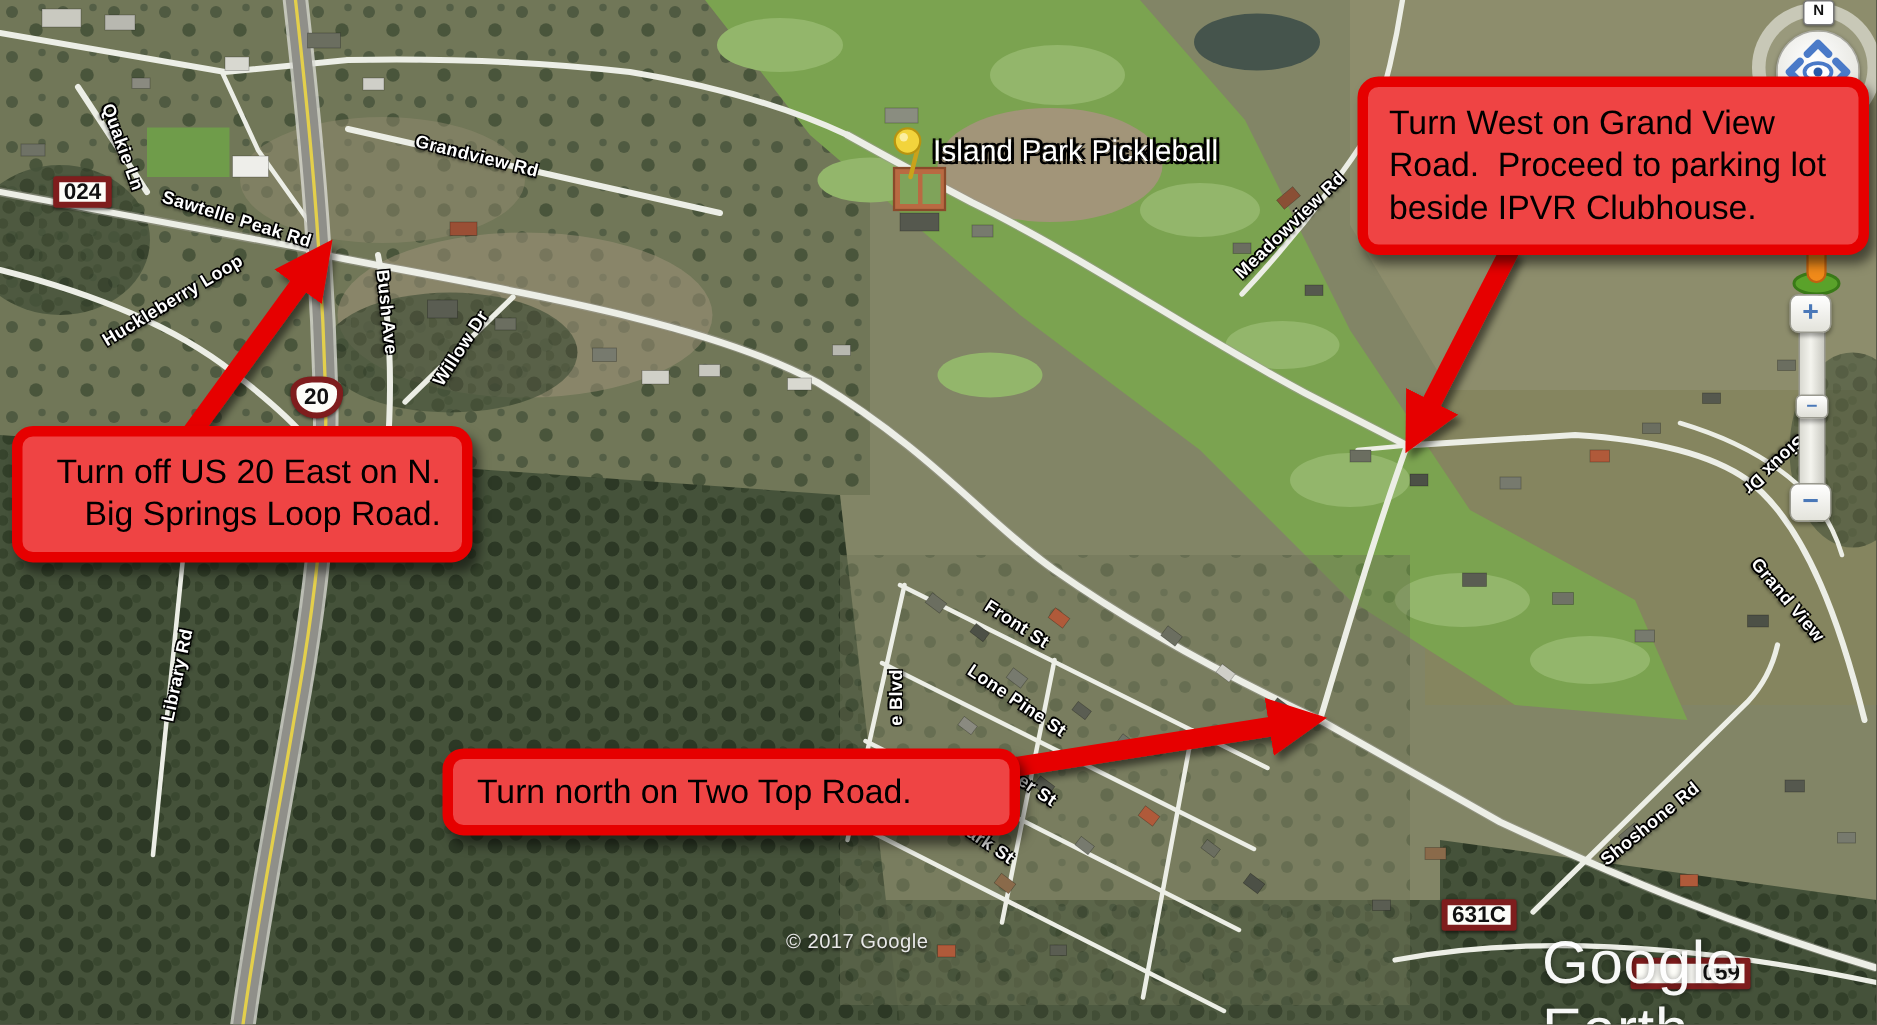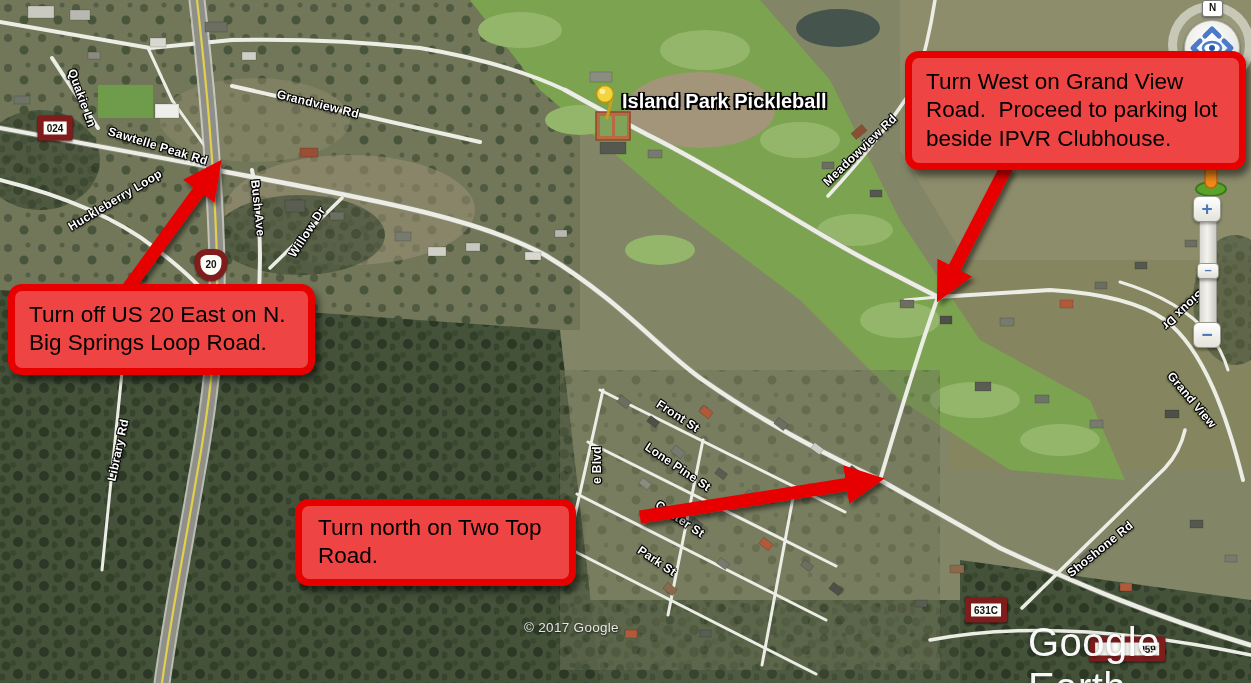--- a/index.html
+++ b/index.html
@@ -6,26 +6,26 @@
   #stage{position:relative;width:1251px;height:683px;overflow:hidden;
          font-family:"Liberation Sans",sans-serif;background:#828566;}
   #stage svg.map{position:absolute;left:0;top:0;z-index:1;}
   .layer{position:absolute;left:0;top:0;width:100%;height:100%;pointer-events:none;}
 
   
   .rlabel{position:absolute;color:#fff;font-size:12px;font-weight:700;white-space:nowrap;
           z-index:3;letter-spacing:.3px;
           text-shadow:-1px -1px 0 #000,1px -1px 0 #000,-1px 1px 0 #000,1px 1px 0 #000,0 2px 2px rgba(0,0,0,.6);}
   
-  .shield{position:absolute;z-index:3;background:#fdfdf8;border:6px solid #7f1d1d;color:#111;
-          font-size:10px;font-weight:700;line-height:13px;padding:0 3px;border-radius:2px;
+  .shield{position:absolute;z-index:3;background:#fdfdf8;border:4px solid #7f1d1d;color:#111;
+          font-size:15px;font-weight:700;line-height:13px;padding:0 3px;border-radius:2px;
           transform:translate(-50%,-50%);box-shadow:0 1px 2px rgba(0,0,0,.5);}
   .shield.us{border-radius:45% 45% 55% 55%/38% 38% 62% 62%;padding:3px 5px 4px 5px;}
 
-  .place-label{position:absolute;z-index:4;color:#fff;font-size:20px;font-weight:700;white-space:nowrap;
+  .place-label{position:absolute;z-index:4;color:#fff;font-size:20px;font-weight:400;white-space:nowrap;
           text-shadow:-2px -1px 0 #000,2px -1px 0 #000,-2px 2px 0 #000,2px 2px 0 #000,0 0 3px #000;}
 
   
   .callout{position:absolute;z-index:7;background:#ef4444;border:7px solid #e60000;border-radius:14px;
            color:#000;font-size:22.5px;line-height:1.26;padding:10px 14px;white-space:pre-wrap;
            box-shadow:4px 6px 7px rgba(0,0,0,.5);}
   
   .ctrl{position:absolute;z-index:5;}
   .compass-ring{position:absolute;left:0;top:0;width:86px;height:86px;border-radius:50%;
       border:9px solid rgba(238,238,232,.55);background:rgba(210,210,200,.18);box-sizing:border-box;}
@@ -282,20 +282,20 @@
     </defs>
     <g filter="url(#ashadow)" stroke="#e60000" stroke-width="13" fill="none">
       <line x1="126" y1="291" x2="201" y2="188" marker-end="url(#ah)"></line>
       <line x1="640" y1="517" x2="850" y2="484" marker-end="url(#ah)"></line>
       <line x1="1007" y1="166" x2="953" y2="271" marker-end="url(#ah)"></line>
     </g>
   </svg>
 
   <div class="callout" style="left:905px;top:51px;width:341px;box-sizing:border-box;">Turn West on Grand View Road.  Proceed to parking lot beside IPVR Clubhouse.</div>
 
-  <div class="callout" style="left:8px;top:284px;width:307px;box-sizing:border-box;">Turn off US 20 East on N. Big Springs Loop Road.</div>
-
-  <div class="callout" style="left:295px;top:499px;width:281px;box-sizing:border-box;padding:8px 16px;">Turn north on Two Top Road.</div>
+  <div class="callout" style="left:8px;top:284px;width:307px;box-sizing:border-box;text-align:right;">Turn off US 20 East on N. Big Springs Loop Road.</div>
+
+  <div class="callout" style="left:295px;top:499px;width:385px;box-sizing:border-box;padding:8px 16px;">Turn north on Two Top Road.</div>
 
   <span class="attribution">© 2017 Google</span>
   <span class="ge-logo">Google Earth</span>
 
 </div>
 
 </body></html>

